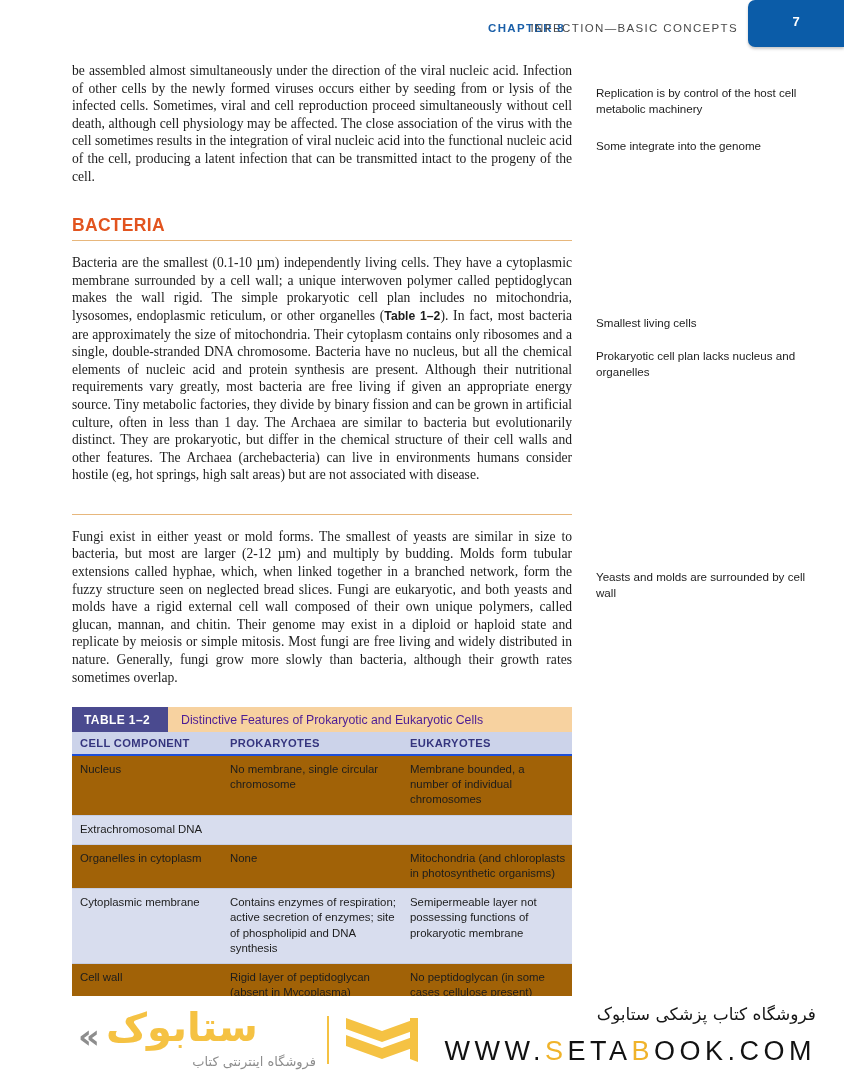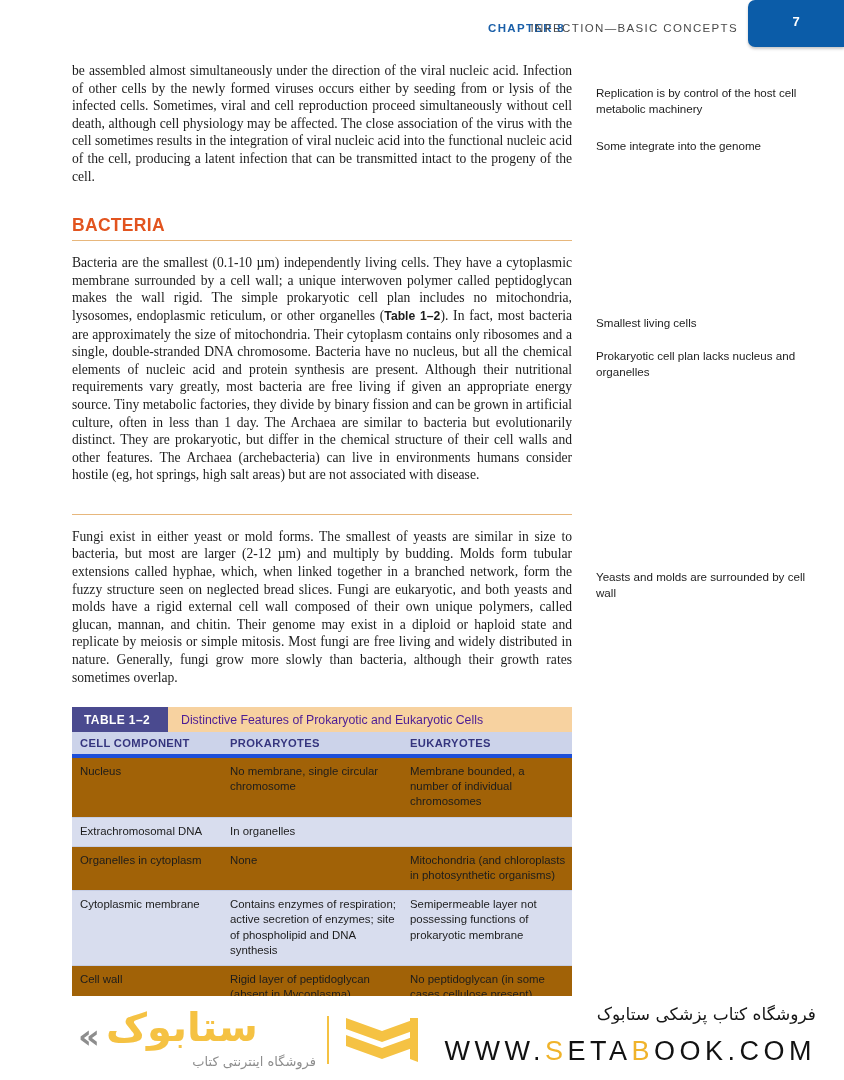--- a/index.html
+++ b/index.html
@@ -148,21 +148,21 @@
     align-items: center;
     padding-left: 13px;
     font-family: "Liberation Sans", sans-serif;
     font-size: 12.3px;
     color: #4c1d95;
   }
   .tbl-colhead {
     display: flex;
     height: 22px;
     background: #ccd3ea;
-    border-bottom: 4px solid #1d4ed8;
+    border-bottom: 2px solid #1d4ed8;
   }
   .tbl-colhead div {
     font-family: "Liberation Sans", sans-serif;
     font-size: 11.2px;
     font-weight: bold;
     letter-spacing: 0.35px;
     color: #35357e;
     display: flex;
     align-items: center;
     box-sizing: border-box;
@@ -325,21 +325,20 @@
     <div class="c3">EUKARYOTES</div>
   </div>
 
   <div class="tbl-row odd">
     <div class="c1">Nucleus</div>
     <div class="c2">No membrane, single circular chromosome</div>
     <div class="c3">Membrane bounded, a number of individual chromosomes</div>
   </div>
   <div class="tbl-row even">
     <div class="c1">Extrachromosomal DNA</div>
-    <div class="c3">In organelles</div>
   </div>
   <div class="tbl-row odd">
     <div class="c1">Organelles in cytoplasm</div>
     <div class="c2">None</div>
     <div class="c3">Mitochondria (and chloroplasts in photosynthetic organisms)</div>
   </div>
   <div class="tbl-row even">
     <div class="c1">Cytoplasmic membrane</div>
     <div class="c2">Contains enzymes of respiration; active secretion of enzymes; site of phospholipid and DNA synthesis</div>
     <div class="c3">Semipermeable layer not possessing functions of prokaryotic membrane</div>

